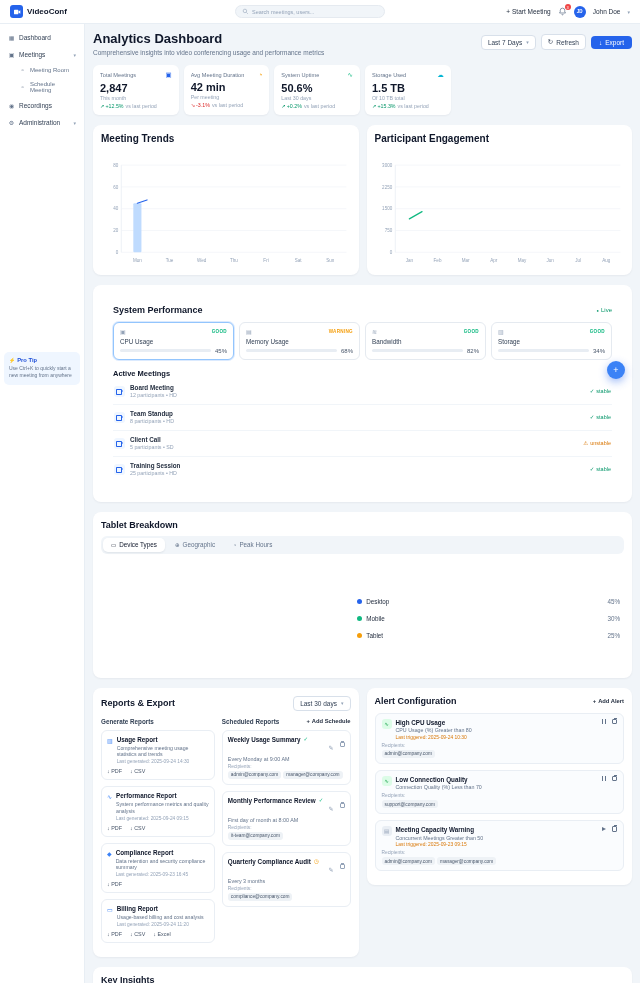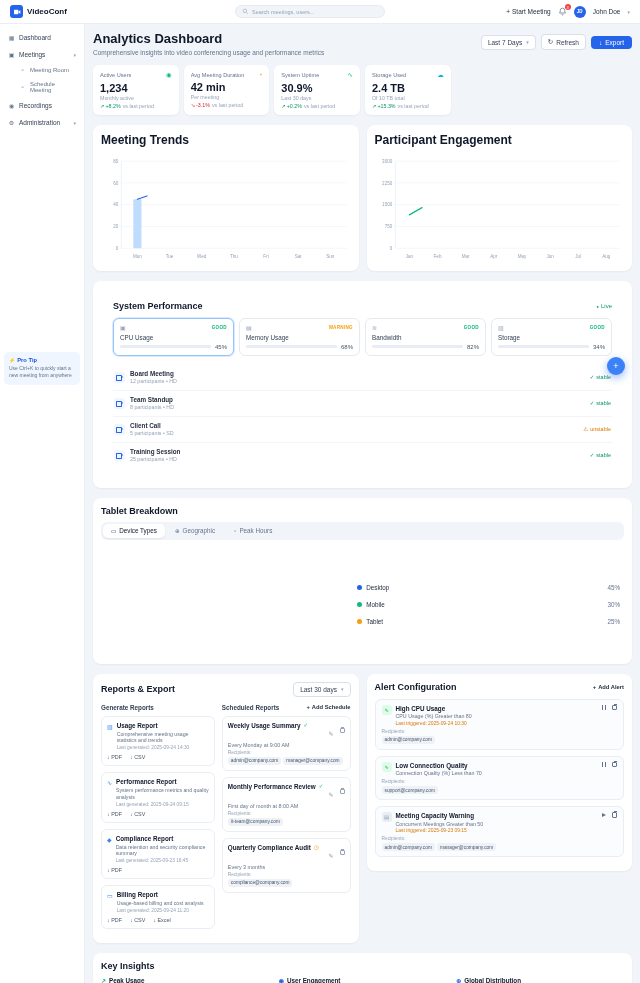--- a/index.html
+++ b/index.html
@@ -57,21 +57,21 @@
 .stat-sub{font-size:5.3px;color:#94a3b8}
 .trend{font-size:5.3px;margin-top:2px;display:flex;gap:2px;color:#94a3b8;white-space:nowrap}
 .tpart{display:flex;gap:1px}
 .tpart.pos{color:#059669}.tpart.neg{color:#dc2626}
 .tr-ar.up::before{content:"↗"}
 .tr-ar.down::before{content:"↘"}
 
 .charts{display:grid;grid-template-columns:1fr 1fr;gap:8px;margin-bottom:10px}
 .card{background:#fff;border-radius:8px;box-shadow:0 1px 2px rgba(15,23,42,.05)}
 .chart-card{padding:8px}
-.ctitle{font-size:12px;font-weight:bold;margin-bottom:8px}
+.ctitle{font-size:10px;font-weight:bold;margin-bottom:15px}
 .chart-card svg{width:100%;display:block}
 svg text{font-family:inherit}
 
 .sysperf{padding:20px;margin-bottom:10px;position:relative}
 .p-head{display:flex;justify-content:space-between;align-items:center}
 h2{font-size:9px;font-weight:bold}
 .live{display:flex;align-items:center;gap:2px;font-size:6px;color:#059669}
 .metrics{display:grid;grid-template-columns:repeat(4,1fr);gap:5px;margin:7px 0 9px}
 .metric{border:1px solid #e5eaf0;border-radius:6px;padding:5px 6px;background:#fff;cursor:pointer}
 .metric.selected{border-color:#93c5fd;box-shadow:0 0 0 1px #dbeafe}
@@ -256,31 +256,31 @@
         </button>
       <button class="btn-primary">
           <i class="g-dl"></i>
           <span>Export</span>
         </button>
     </div>
   </div>
 
   <div class="stats">
 
-      <div class="stat">
+  <div class="stat">
         <div class="stat-top">
-          <span class="stat-label">Active Users</span>
-          <i class="stat-ic ic-green">◉</i>
-        </div>
-        <div class="stat-value">1,234</div>
-        <div class="stat-sub">Monthly active</div>
+          <span class="stat-label">Total Meetings</span>
+          <i class="stat-ic ic-blue">▣</i>
+        </div>
+        <div class="stat-value">2,847</div>
+        <div class="stat-sub">This month</div>
         <div class="trend">
           <span class="tpart pos">
             <i class="tr-ar up"></i>
-            <span>+8.2%</span>
+            <span>+12.5%</span>
           </span>
           <span>vs last period</span>
         </div>
       </div>
       <div class="stat">
         <div class="stat-top">
           <span class="stat-label">Avg Meeting Duration</span>
           <i class="stat-ic ic-orange">◔</i>
         </div>
         <div class="stat-value">42 min</div>
@@ -291,36 +291,36 @@
             <span>-3.1%</span>
           </span>
           <span>vs last period</span>
         </div>
       </div>
       <div class="stat">
         <div class="stat-top">
           <span class="stat-label">System Uptime</span>
           <i class="stat-ic ic-green">∿</i>
         </div>
-        <div class="stat-value">30.9%</div>
+        <div class="stat-value">50.6%</div>
         <div class="stat-sub">Last 30 days</div>
         <div class="trend">
           <span class="tpart pos">
             <i class="tr-ar up"></i>
             <span>+0.2%</span>
           </span>
           <span>vs last period</span>
         </div>
       </div>
       <div class="stat">
         <div class="stat-top">
           <span class="stat-label">Storage Used</span>
           <i class="stat-ic ic-cyan">☁</i>
         </div>
-        <div class="stat-value">2.4 TB</div>
+        <div class="stat-value">1.5 TB</div>
         <div class="stat-sub">Of 10 TB total</div>
         <div class="trend">
           <span class="tpart pos">
             <i class="tr-ar up"></i>
             <span>+15.3%</span>
           </span>
           <span>vs last period</span>
         </div>
       </div>
     </div>
@@ -426,20 +426,21 @@
             <i class="m-ic">▥</i>
             <span class="m-badge good">GOOD</span>
           </div>
           <div class="m-name">Storage</div>
           <div class="m-bar">
             <span class="track"><span class="fill good" style="width: 34%;"></span></span>
             <span class="m-val">34%</span>
           </div>
         </div>
       </div>
+    <div class="am-title">Active Meetings</div>
     <div>
 
     <div class="amrow">
           <span class="cam"></span>
           <div>
             <div class="am-name">Board Meeting</div>
             <div class="am-meta">12 participants • HD</div>
           </div>
           <span class="mstatus stable">
             <i class="st-ic stable"></i>

